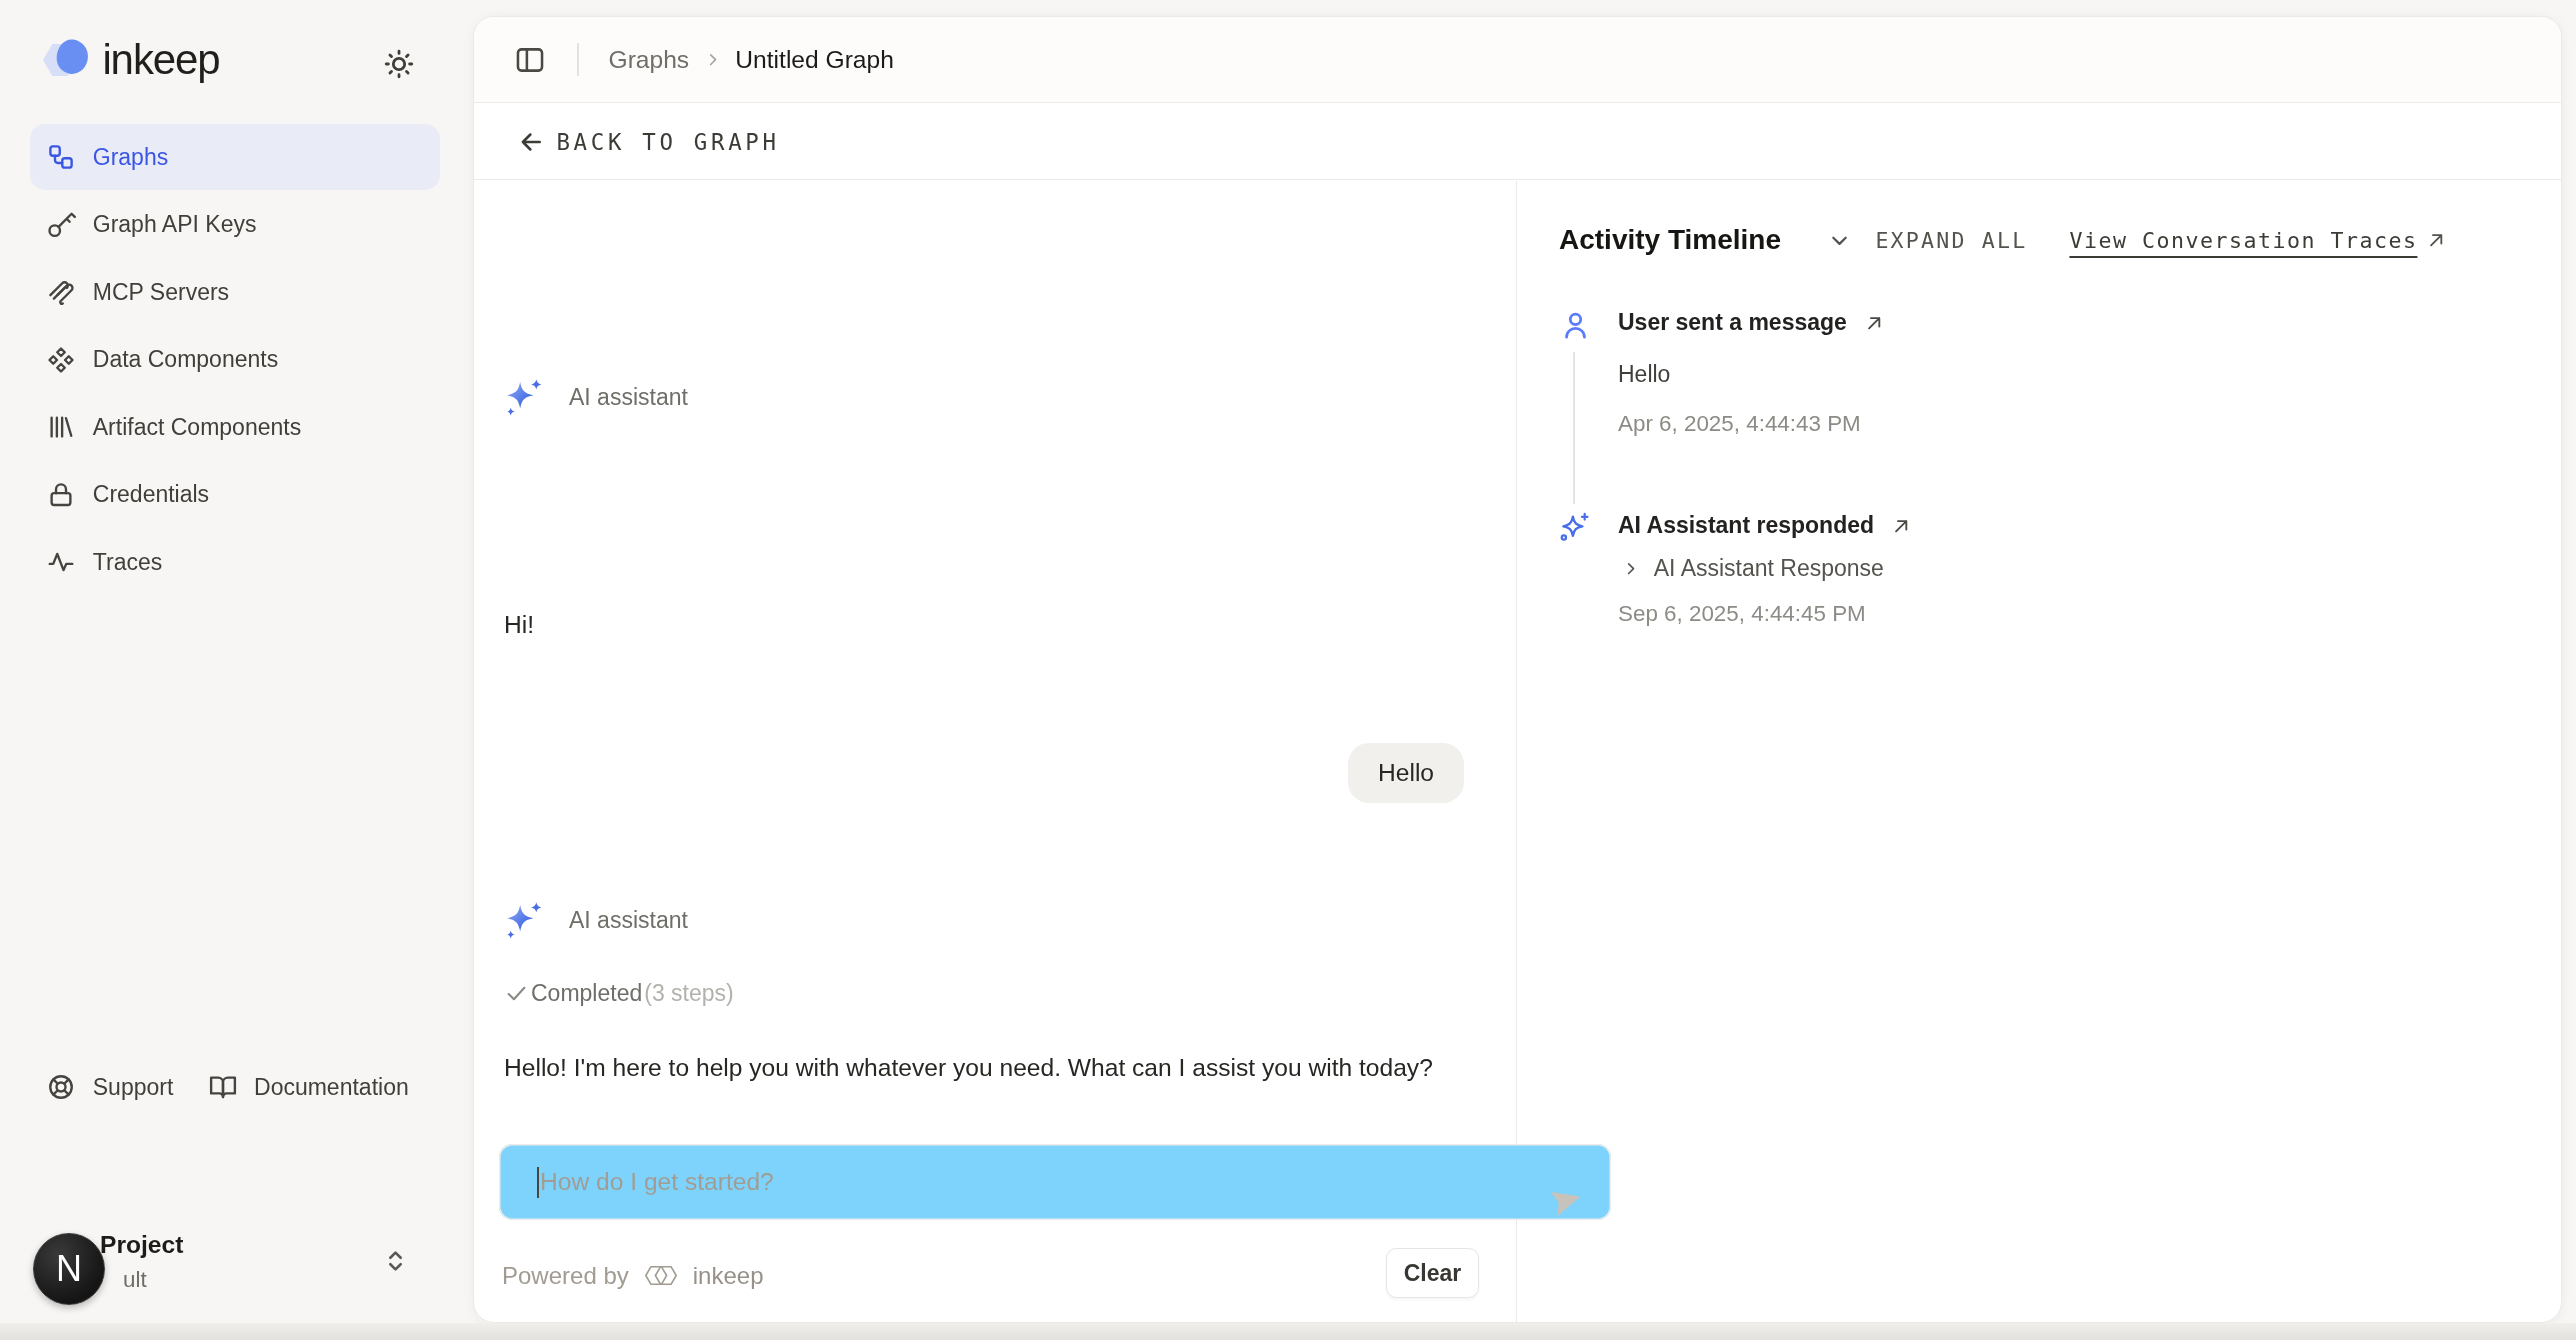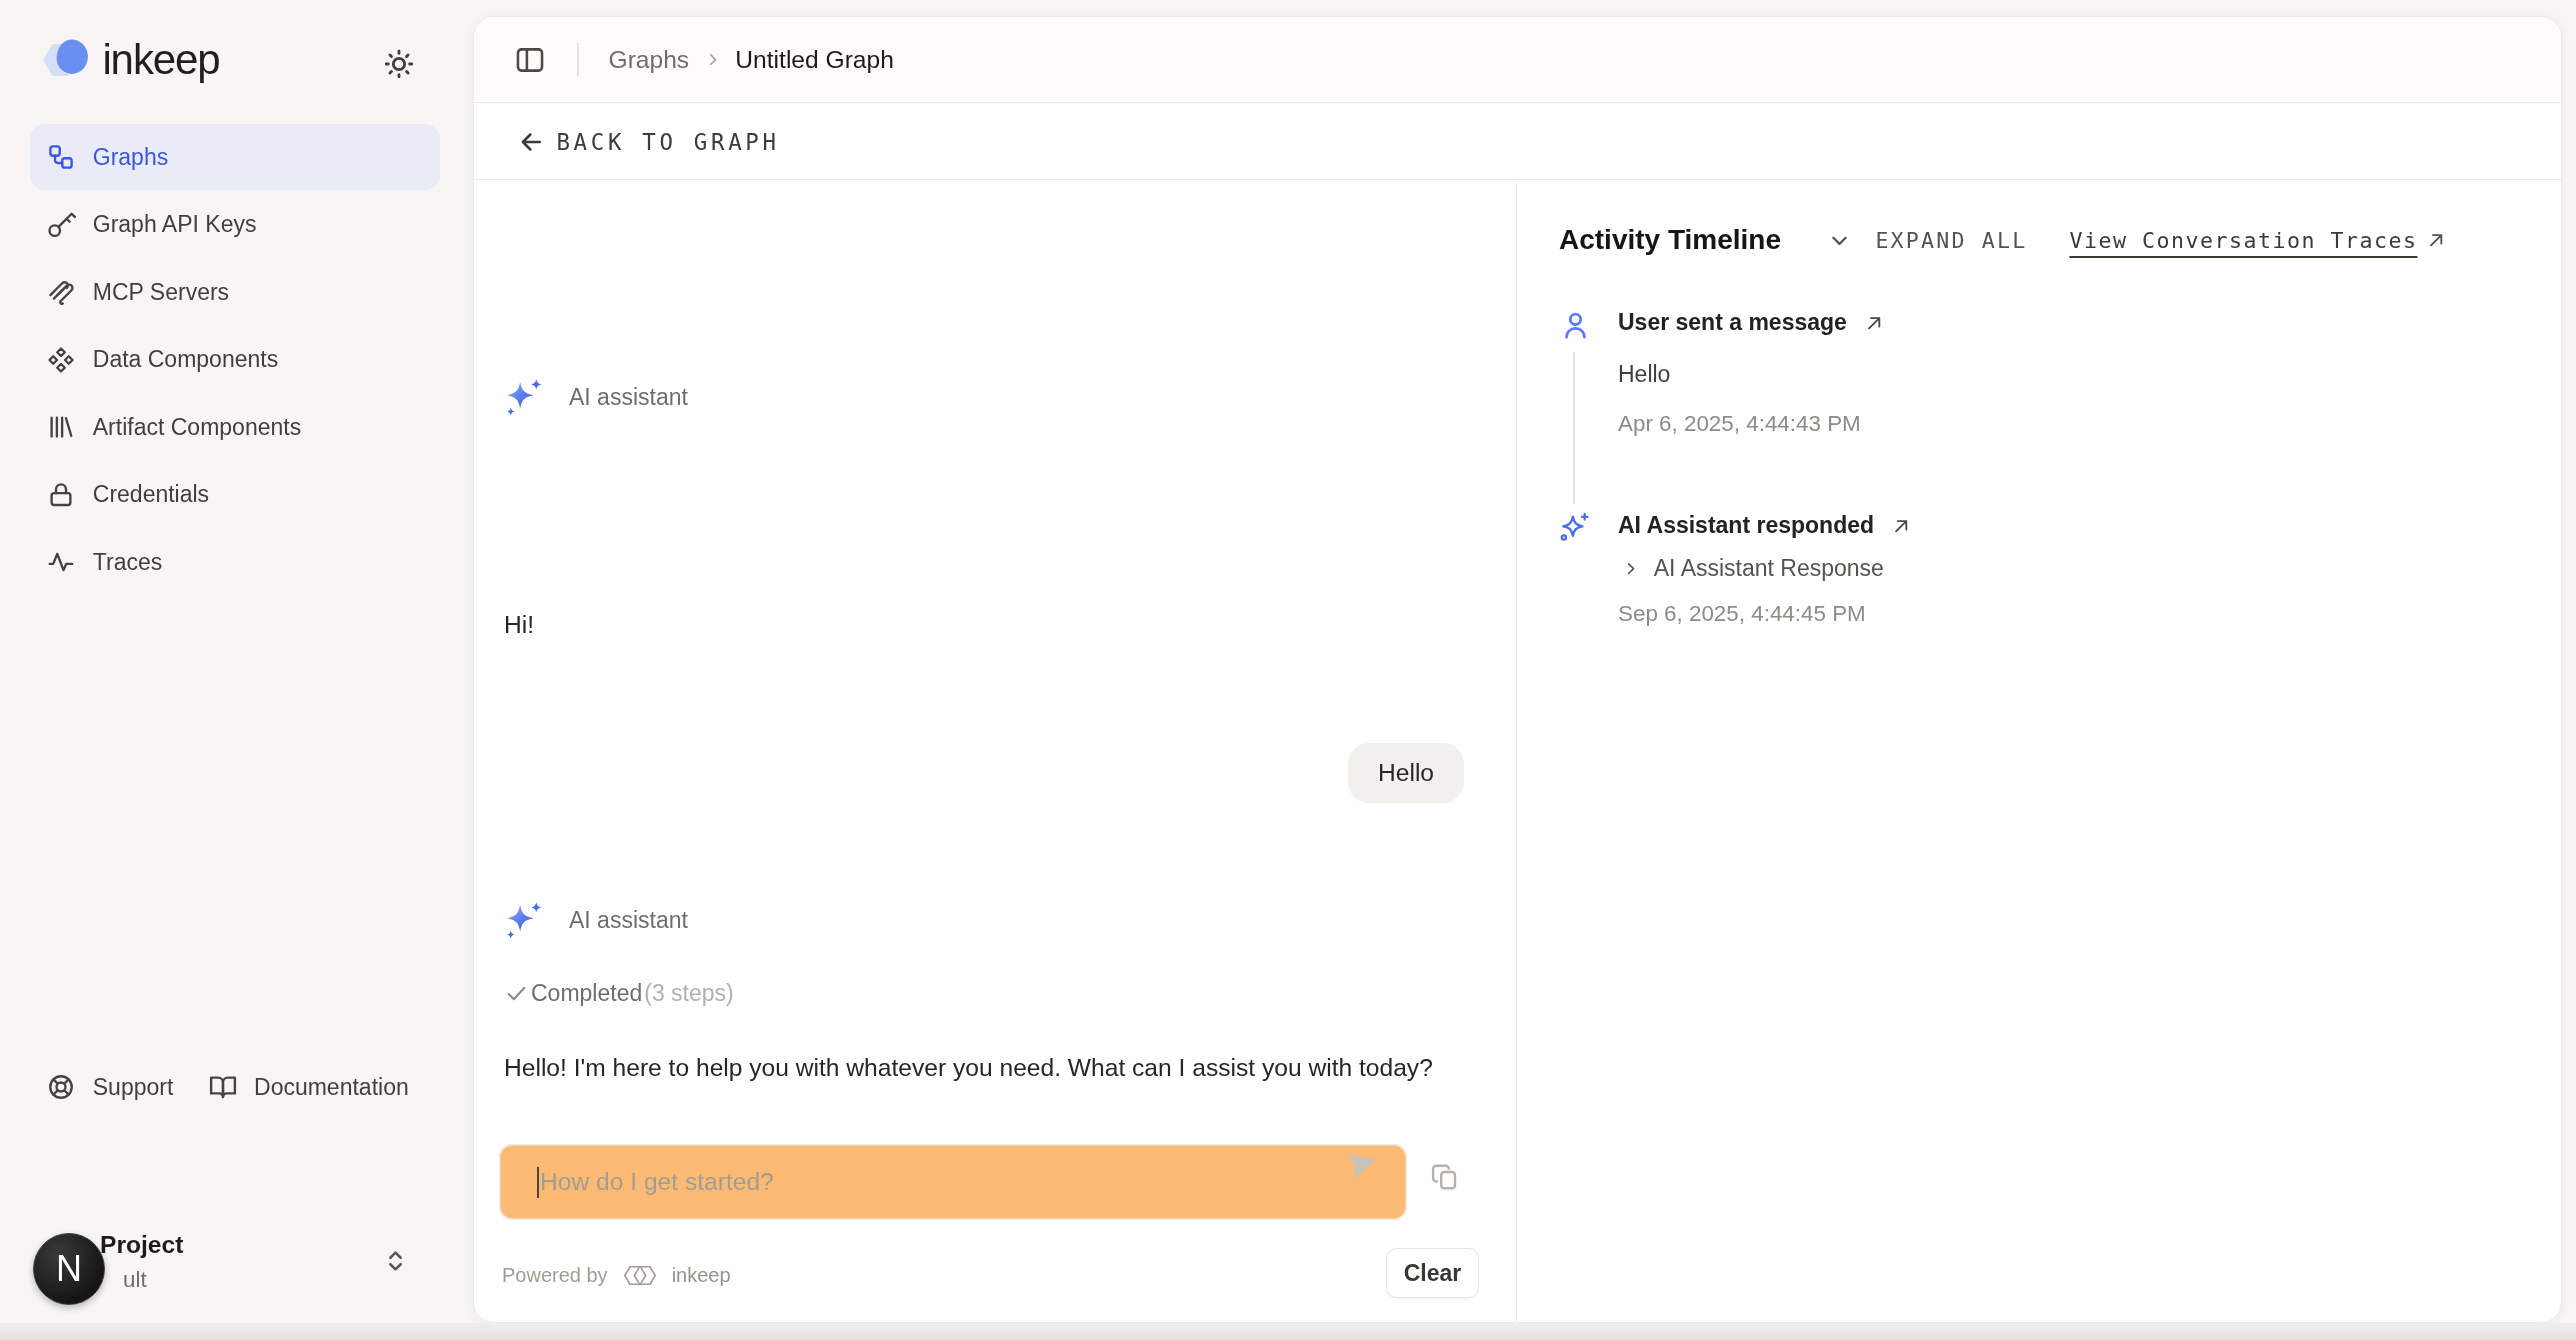--- a/index.html
+++ b/index.html
@@ -58,31 +58,31 @@
   .msg-head { display:flex; align-items:center; gap:24px; }
   .ai-label { font-size:23px; color:#6f6e68; }
   .bubble { background:#f1f0ed; border-radius:21px; padding:0 30px; height:60px;
     display:flex; align-items:center; font-size:24.6px; color:#282723; }
   .status-row { display:flex; align-items:center; gap:2px; }
   .status-done { font-size:23px; color:#6f6e68; }
   .status-steps { font-size:23px; color:#b3b1ab; }
   .msg-body { font-size:24.6px; line-height:40px; color:#282723; width:969px; }
   .copy-btn { width:30px; height:30px; color:#b5b1a9; cursor:pointer; }
 
-  .input-box { left:25px; top:963px; width:908px; height:76px; border-radius:13.4px;
-    background:#fdba74; box-shadow:inset 0 0 0 1.5px #edece8; display:flex; align-items:flex-start; }
+  .input-box { left:25px; top:963px; width:1112px; height:76px; border-radius:13.4px;
+    background:#7dd3fc; box-shadow:inset 0 0 0 1.5px #edece8; display:flex; align-items:flex-end; }
   .chat-input { flex:1; height:100%; background:transparent; border:none; outline:none;
     font-family:"Liberation Sans", sans-serif; font-size:24.6px; color:#282723;
     padding-left:41px; caret-color:#282723; }
   .chat-input::placeholder { color:#a29d94; }
   .caret-bar { left:38px; top:22.4px; width:2.2px; height:31px; background:#4a463e; }
   .send-btn { width:39px; height:39px; margin-right:25px; cursor:pointer; }
 
   .powered { left:28px; top:1078px; display:flex; align-items:center; gap:12px;
-    color:#a19b92; font-size:20px; }
+    color:#a19b92; font-size:24px; }
   .clear-btn { left:912px; top:1067px; width:93px; height:50px; background:#fff;
     border:1.5px solid #e7e5e1; border-radius:10.4px; display:flex; align-items:center;
     justify-content:center; font-size:23px; font-weight:700; color:#333michal23;
     color:#383732; cursor:pointer; box-shadow:0 1.5px 3px rgba(0,0,0,.04); }
 
   
   .tl { left:1043px; top:164px; width:1046px; height:1143px; }
   .tl-head { left:42px; top:43px; width:969px; display:flex; align-items:center; }
   .tl-title { font-size:28px; font-weight:700; color:#171613; }
   .tl-chevron { margin-left:45px; width:27px; height:27px; color:#55534e; cursor:pointer; }

